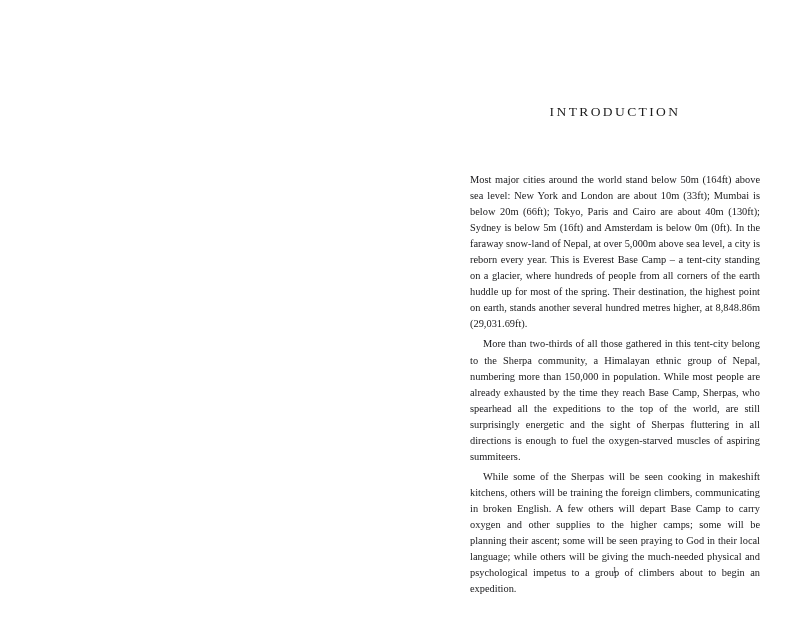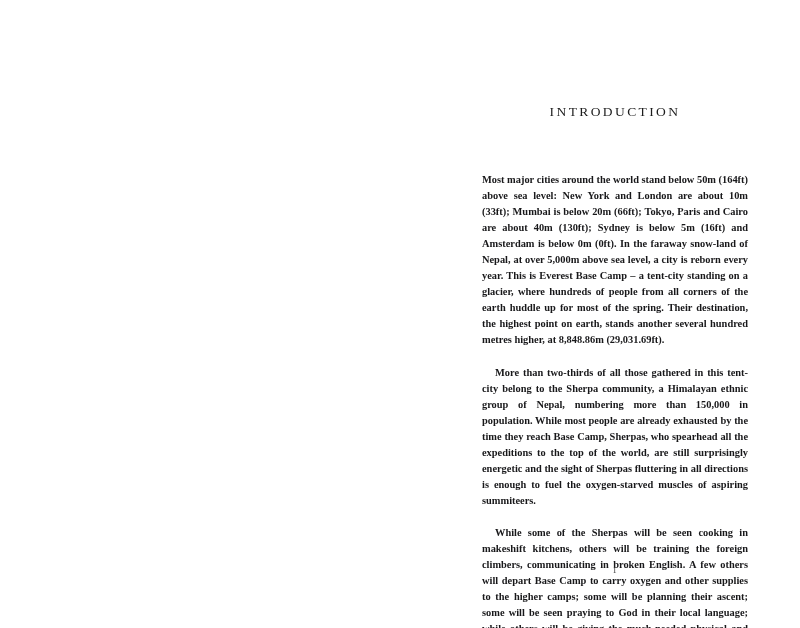--- a/index.html
+++ b/index.html
@@ -31,28 +31,27 @@
     font-family: "Liberation Serif", serif;
     font-size: 13.5px;
     letter-spacing: 2.4px;
     text-align: center;
     color: #1c1c1c;
     margin: 0 0 52px 0;
     font-weight: normal;
     white-space: nowrap;
   }
   .body-text p {
-    margin: 16px;
+    margin: 4px;
     font-size: 10.4px;
     line-height: 16.05px;
     text-align: justify;
     text-justify: inter-word;
     color: #18181a;
     hyphens: none;
-    font-weight: bold;
   }
   .body-text p.indent {
     text-indent: 13px;
   }
   .folio {
     position: absolute;
     left: 466px;
     width: 298px;
     top: 566px;
     text-align: center;

